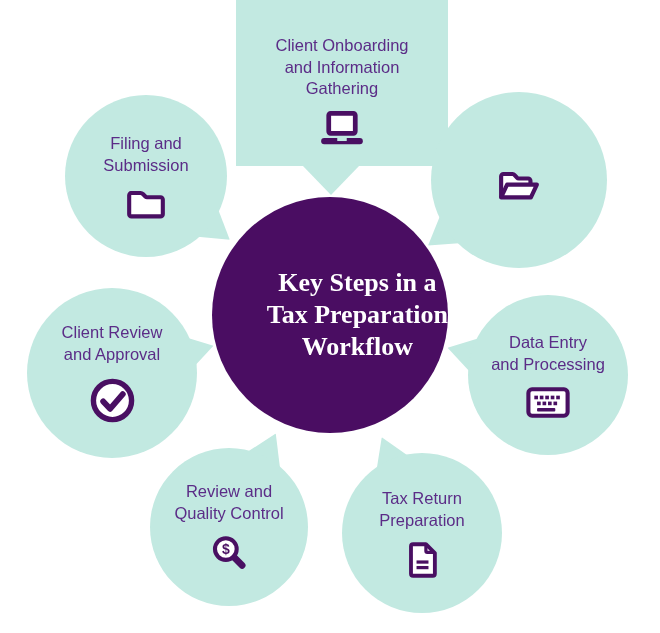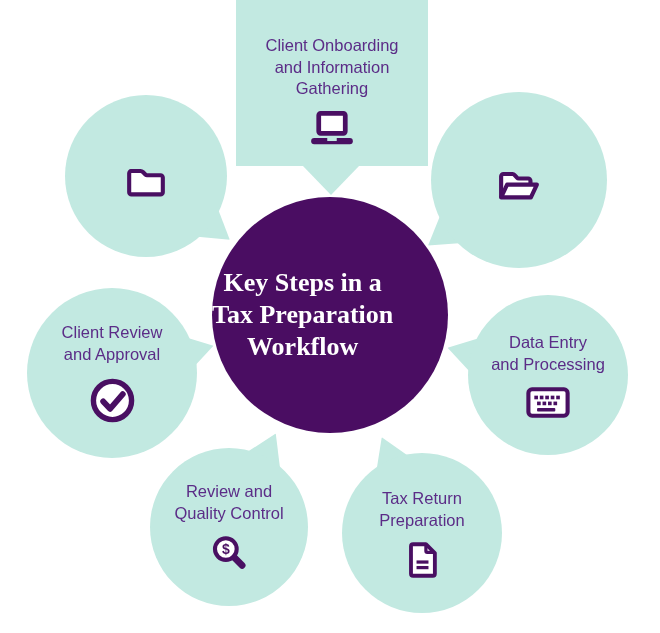--- a/index.html
+++ b/index.html
@@ -60,34 +60,34 @@
   .center-circle {
     position: absolute;
     left: 212px;
     top: 197px;
     width: 236px;
     height: 236px;
     border-radius: 50%;
     background: #4a0d62;
     display: flex;
     align-items: center;
-    justify-content: flex-start;
+    justify-content: flex-end;
     text-align: center;
     z-index: 3;
   }
   .center-circle .title {
     color: #ffffff;
     font-family: "Liberation Serif", "DejaVu Serif", serif;
     font-weight: 600;
     font-size: 26px;
     line-height: 1.22;
     white-space: pre-line;
   }
   
-  .b-onboarding    { left: 236px; top: 0;    width: 192px; height: 166px; text-align: center; }
+  .b-onboarding    { left: 236px; top: 0;    width: 212px; height: 166px; text-align: center; }
   .b-filing        { left: 65px;  top: 95px;  width: 162px; height: 162px; }
   .b-documents     { left: 431px; top: 92px;  width: 176px; height: 176px; }
   .b-dataentry     { left: 468px; top: 295px; width: 160px; height: 160px; }
   .b-taxreturn     { left: 342px; top: 453px; width: 160px; height: 160px; }
   .b-reviewqc      { left: 150px; top: 448px; width: 158px; height: 158px; }
   .b-clientreview  { left: 27px;  top: 288px; width: 170px; height: 170px; }
 
   .t-onboarding   { left: 302px; top: 165px; }
   .t-filing       { left: 197px; top: 214px; transform: rotate(-53deg); }
   .t-documents    { left: 421px; top: 220px; transform: rotate(54deg); }
@@ -183,20 +183,22 @@
 and Approval</div>
     <div class="icon-wrap">
       <svg width="47" height="47" viewBox="0 0 48 48">
         <circle cx="24" cy="24" r="19.5" fill="#ffffff" stroke="#490f62" stroke-width="5.5"></circle>
         <path d="M14.5 25 l7 7.5 L34.5 17.5" fill="none" stroke="#490f62" stroke-width="6" stroke-linecap="round" stroke-linejoin="round"></path>
       </svg>
     </div>
   </div>
 
   <div class="bubble b-filing">
+    <div class="label">Filing and
+Submission</div>
     <div class="icon-wrap">
       <svg width="40" height="31" viewBox="0 0 44 34">
         <path d="M5 5.5 h11 c1 0 1.9.4 2.6 1.1 l3 3 c.4.4 1 .6 1.5.6 H38 c1.4 0 2.5 1.1 2.5 2.5 v16 c0 1.4-1.1 2.5-2.5 2.5 H6 c-1.4 0-2.5-1.1-2.5-2.5 V8 c0-1.4 1.1-2.5 2.5-2.5 z" fill="#ffffff" stroke="#490f62" stroke-width="4.5" stroke-linejoin="round"></path>
       </svg>
     </div>
   </div>
 
   <div class="center-circle">
     <div class="title">Key Steps in a
 Tax Preparation

